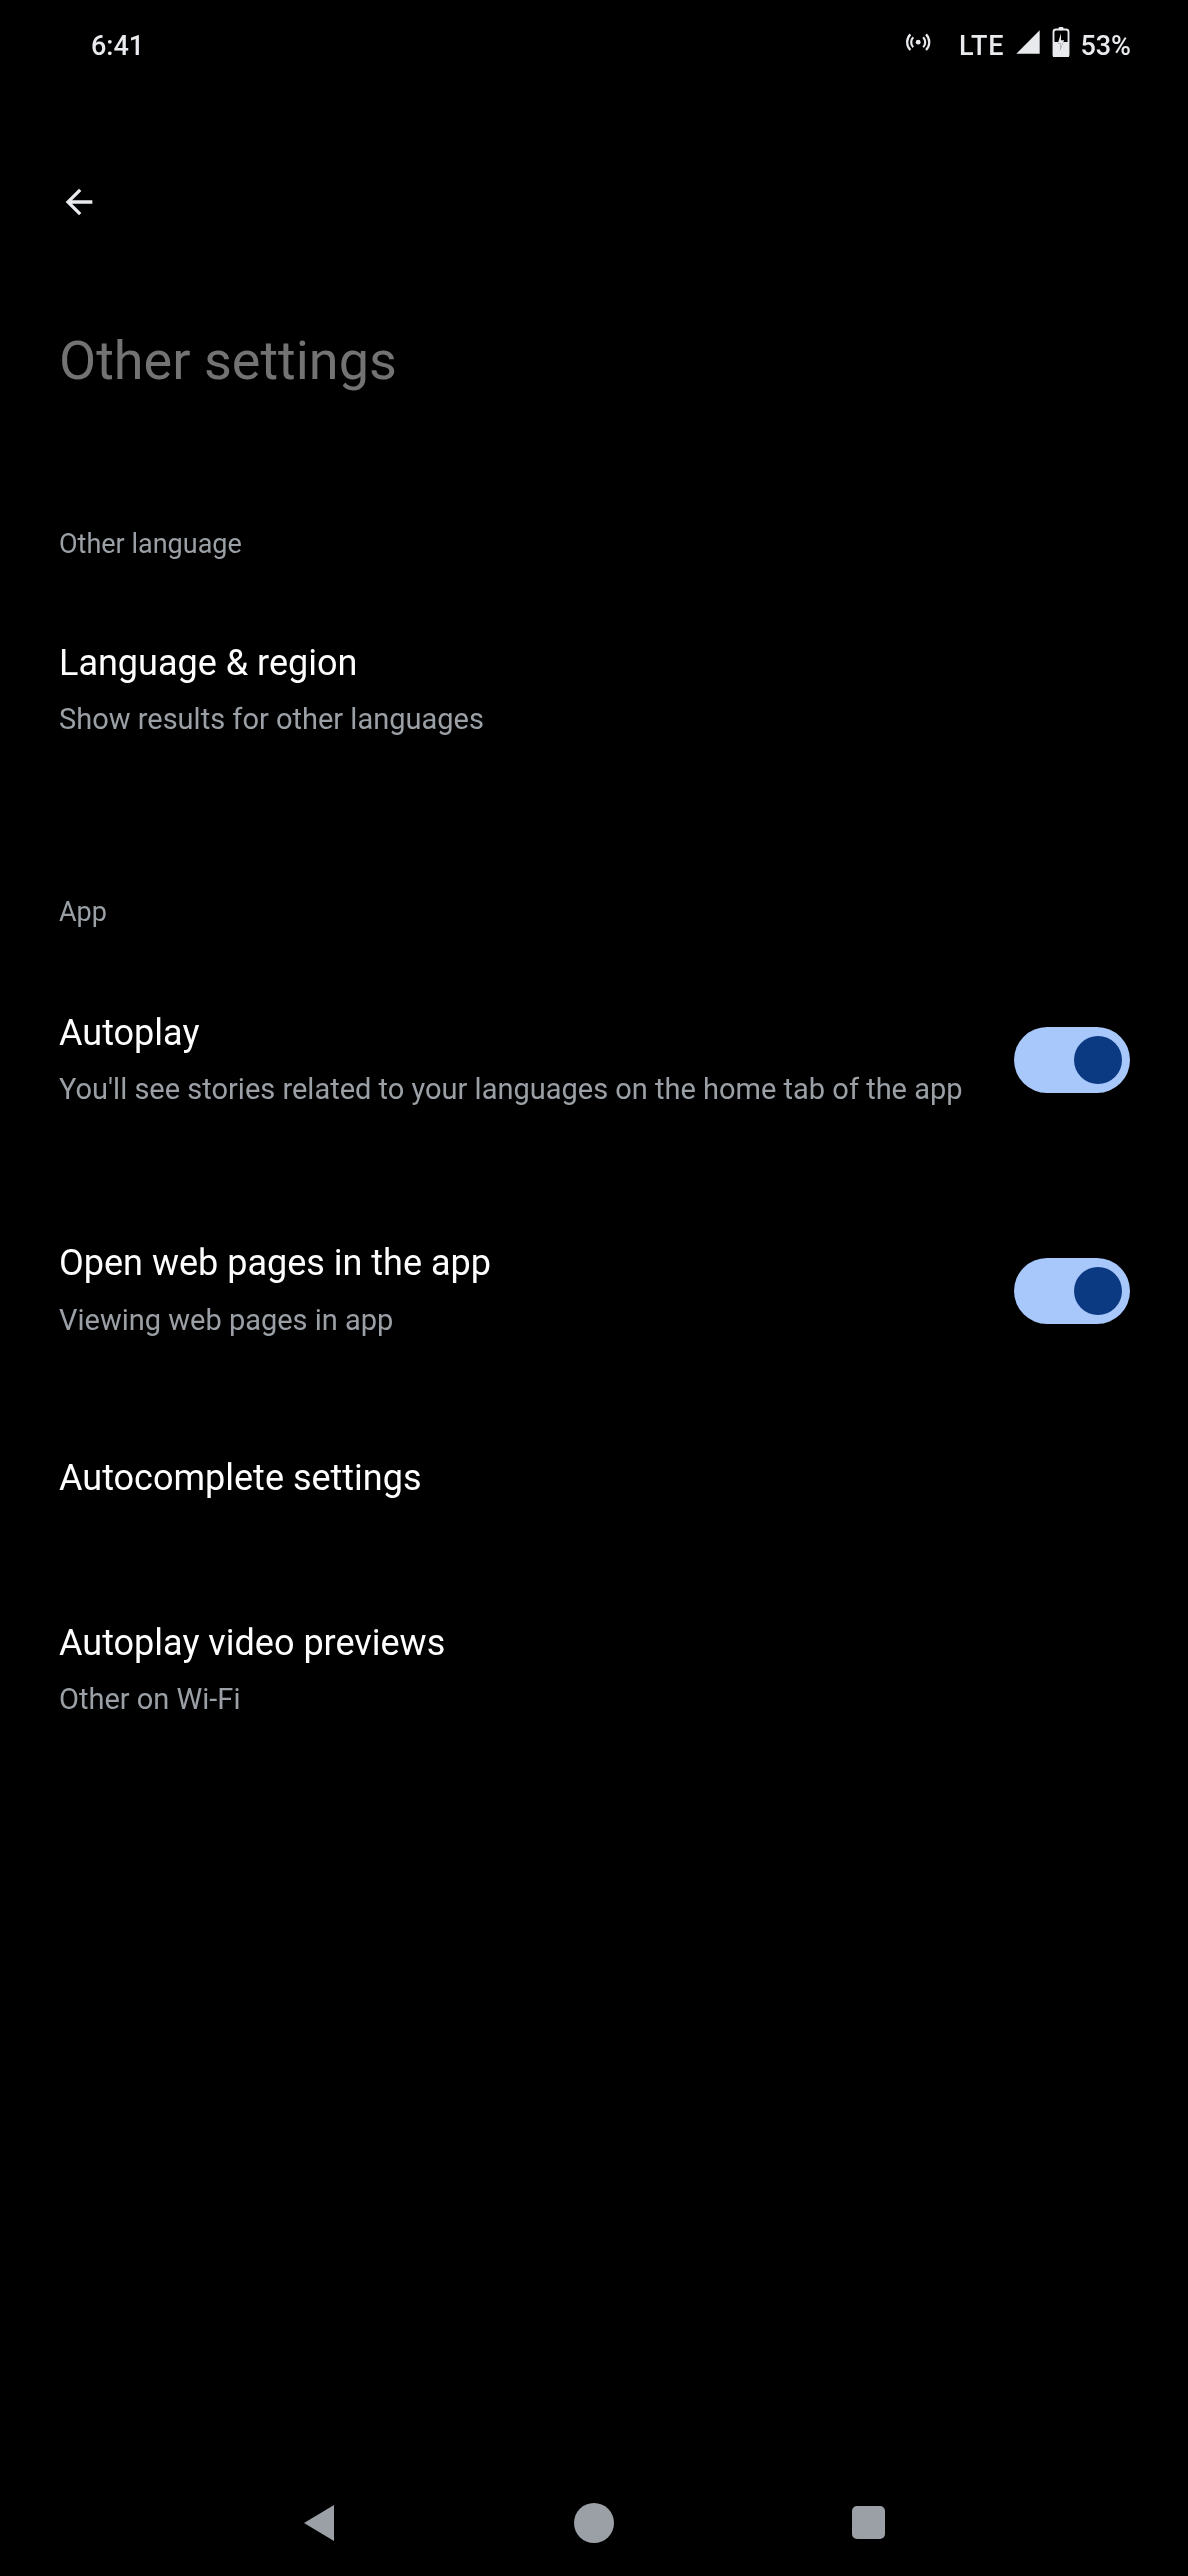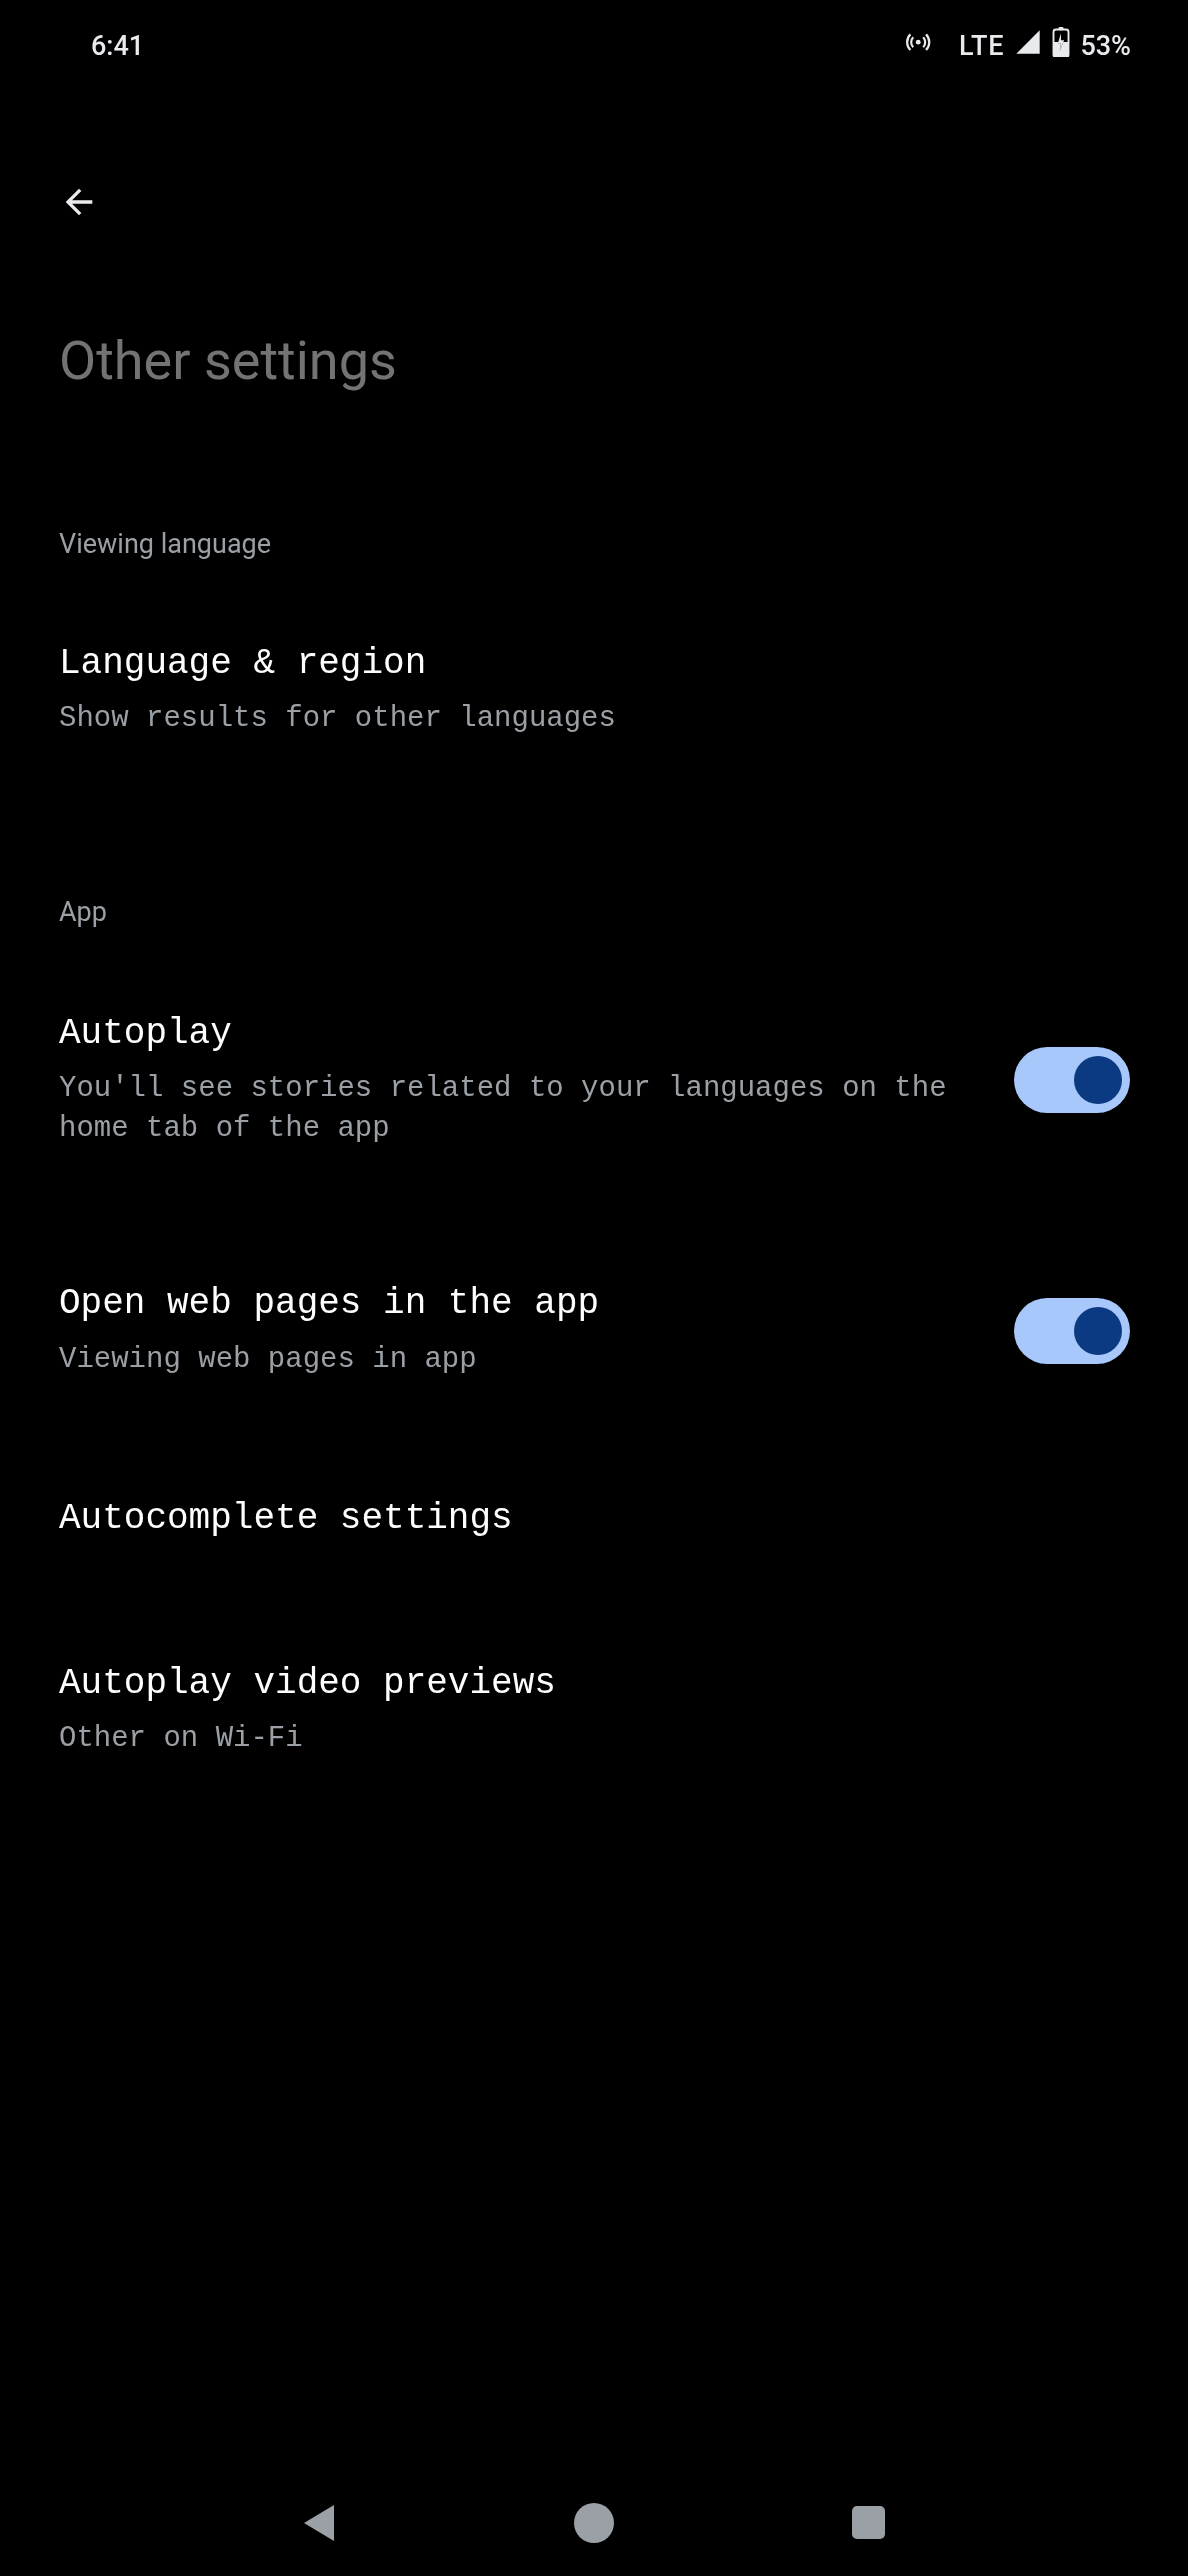--- a/index.html
+++ b/index.html
@@ -74,21 +74,20 @@
       margin-top: 157px;
       margin-bottom: 83px;
     }
 
     .row {
       display: flex;
       align-items: center;
       justify-content: center;
       gap: 33px;
       padding-right: 0;
-      font-family: Liberation Mono, monospace;
     }
     .row .text-col {
       flex: 1;
       min-width: 0;
     }
     .row-title {
       font-size: 36px;
       font-weight: 400;
       color: #fefefe;
       line-height: 1.25;
@@ -202,21 +201,21 @@
   <div class="back-arrow">
     <svg width="40" height="40" viewBox="0 0 24 24">
       <path d="M20 11H7.83l5.59-5.59L12 4l-8 8 8 8 1.41-1.41L7.83 13H20v-2z" fill="#e8eaed"></path>
     </svg>
   </div>
   <h1 class="page-title">Other settings</h1>
 </div>
 
 <div class="content">
 
-  <div class="section-header">Viewing language</div>
+  <div class="section-header">Other language</div>
 
   <div class="row langregion">
     <div class="text-col">
       <div class="row-title">Language &amp; region</div>
       <div class="row-sub">Show results for other languages</div>
     </div>
   </div>
 
   <div class="section-header app-sec">App</div>
 

